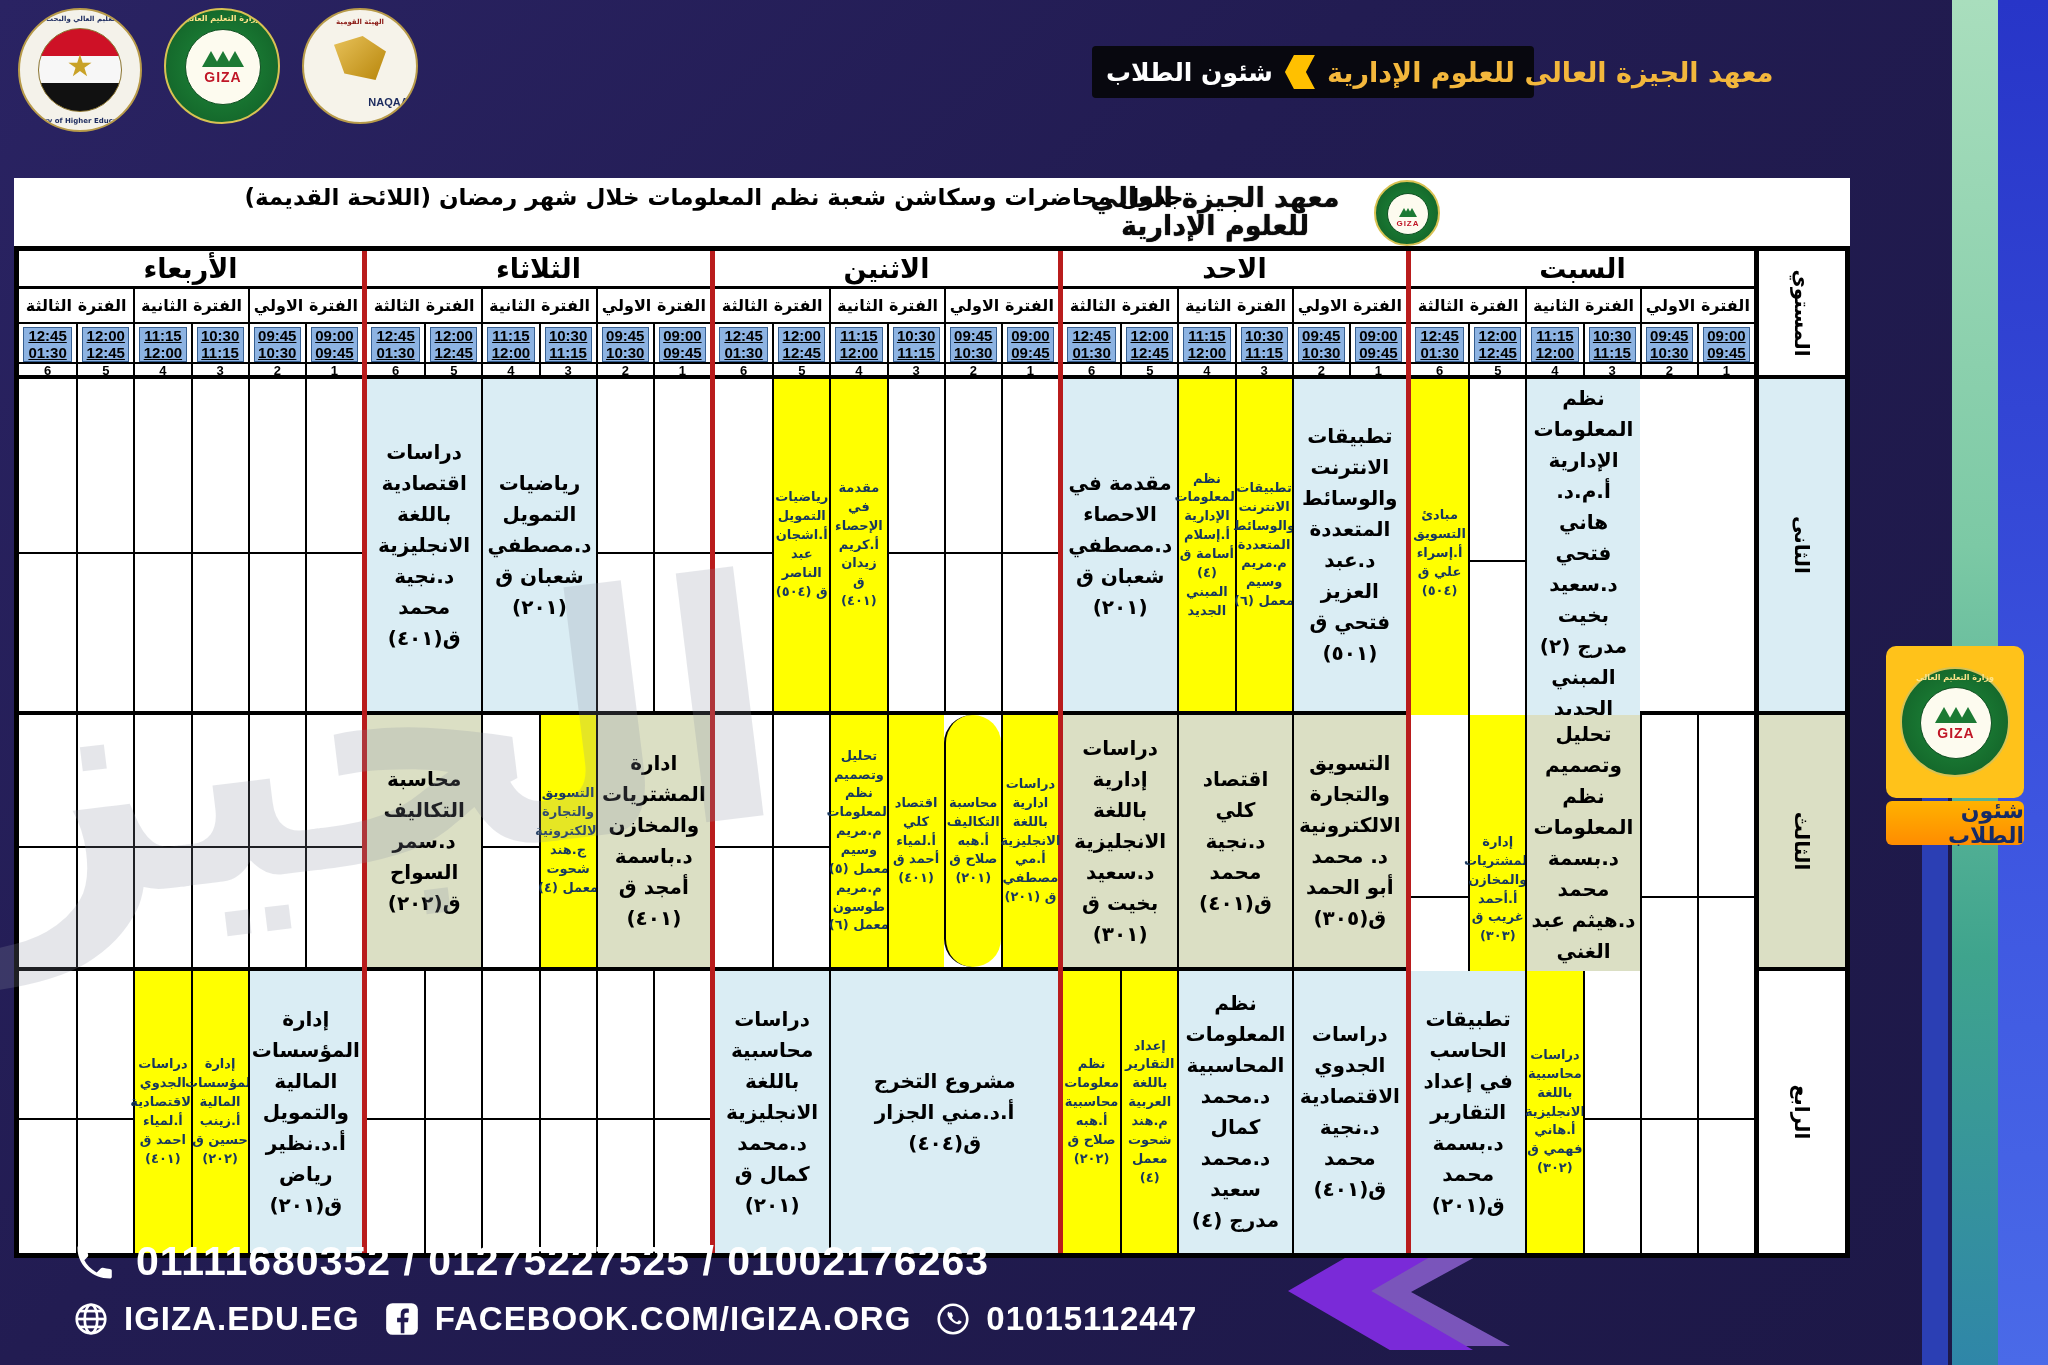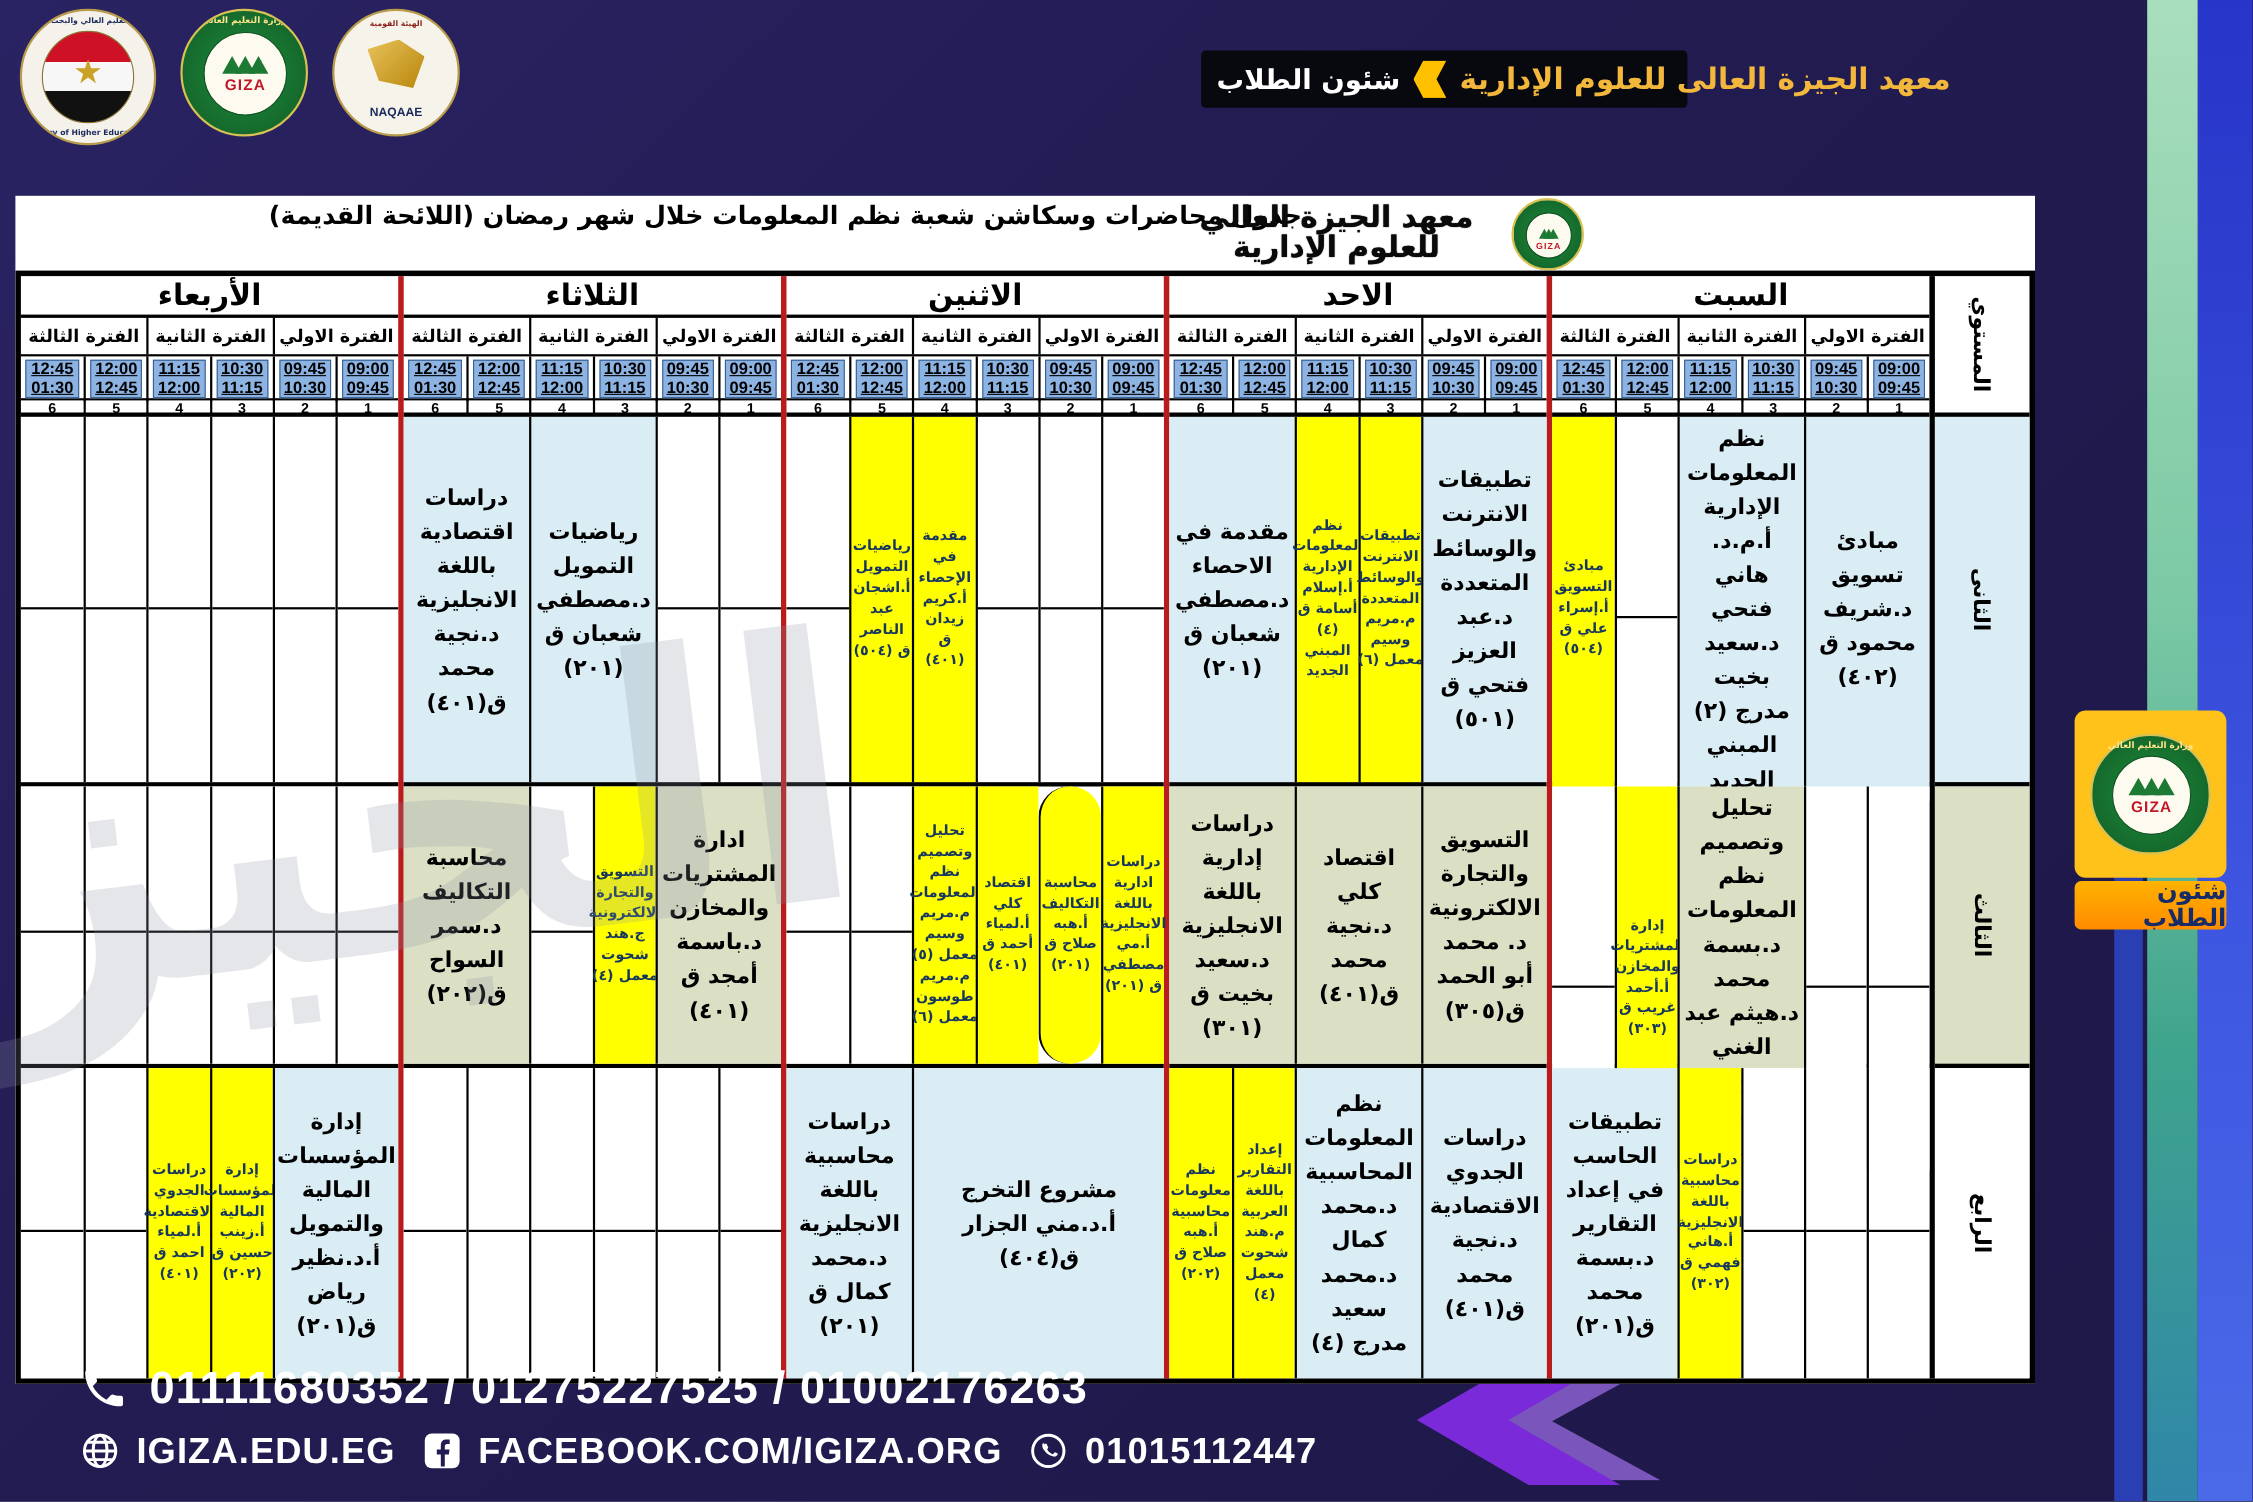--- a/index.html
+++ b/index.html
@@ -27,21 +27,21 @@
   .logo-giza{width:112px;height:112px;background:radial-gradient(circle,#1f8c3c 0%,#156a2c 70%,#0e4f20 100%);border:2px solid #d8c253;}
   .logo-giza .inner,.badge-logo .inner{position:absolute;left:17%;top:17%;width:66%;height:66%;border-radius:50%;background:#fdfbef;
      display:flex;flex-direction:column;align-items:center;justify-content:center;gap:2px;border:1px solid #0e4f20;}
   .mountains{display:flex;align-items:flex-end;height:18px;}
   .mountains i{display:block;width:0;height:0;border-left:9px solid transparent;border-right:9px solid transparent;border-bottom:16px solid #1c7a34;margin:0 -3px;}
   .giza-word{color:#c01626;font-weight:bold;font-size:14px;letter-spacing:1px;font-family:"Liberation Sans",sans-serif;}
   .giza-ring{position:absolute;top:4px;left:0;right:0;text-align:center;color:#ffe58a;font-size:8px;font-weight:bold;}
   .logo-naqaae{width:112px;height:112px;background:#f6f3ea;border:2px solid #b89b4a;}
   .logo-naqaae .blob{position:absolute;left:30px;top:26px;width:52px;height:44px;background:linear-gradient(135deg,#e8c25a,#b8860b);
      clip-path:polygon(0 20%,55% 0,100% 35%,80% 100%,20% 85%);}
-  .naqaae-word{position:absolute;left:0;right:0;bottom:14px;text-align:center;color:#1b2a5e;font-weight:bold;font-size:11px;font-family:"Liberation Sans",sans-serif;}
+  .naqaae-word{position:absolute;left:0;right:0;bottom:14px;text-align:right;color:#1b2a5e;font-weight:bold;font-size:11px;font-family:"Liberation Sans",sans-serif;}
   .naqaae-top{position:absolute;left:0;right:0;top:8px;text-align:center;color:#8c1d18;font-size:7px;font-weight:bold;}
   
   .topbar{position:absolute;left:1092px;top:46px;width:442px;height:52px;background:#08080f;border-radius:4px;
      display:flex;align-items:center;padding:0 14px;gap:12px;z-index:4;box-sizing:border-box;}
   .topbar .students{color:#fff;font-size:25px;font-weight:bold;white-space:nowrap;}
   .topbar .arrow{width:30px;height:34px;background:#ffc000;flex:none;
      clip-path:polygon(100% 0,30% 0,0 50%,30% 100%,100% 100%,70% 50%);}
   .topbar .inst{color:#f3b73c;font-size:27px;font-weight:bold;flex:1;text-align:center;white-space:nowrap;}
   
   .table-wrap{position:absolute;left:14px;top:150px;width:1836px;height:1080px;background:#fff;z-index:4;margin-top:28px;}
@@ -520,21 +520,20 @@
               <div class="ncell">5</div>
               <div class="ncell">4</div>
               <div class="ncell">3</div>
               <div class="ncell">2</div>
               <div class="ncell">1</div>
             </div>
             <div class="r-body L2">
               <div class="cell cy" style="grid-column: span 1;">مبادئ التسويق أ.إسراء علي ق (٥٠٤)</div>
               <div class="cell ce" style="grid-column: span 1;"></div>
               <div class="cell cb" style="grid-column: span 2;">نظم المعلومات الإدارية أ.م.د. هاني فتحي د.سعيد بخيت مدرج (٢) المبني الجديد</div>
-              <div class="cell cb" style="grid-column: span 2;">مبادئ تسويق د.شريف محمود ق (٤٠٢)</div>
             </div>
             <div class="r-body L3">
               <div class="cell ce" style="grid-column: span 1;"></div>
               <div class="cell cy" style="grid-column: span 1;">إدارة المشتريات والمخازن أ.أحمد غريب ق (٣٠٣)</div>
               <div class="cell cg" style="grid-column: span 2;">تحليل وتصميم نظم المعلومات د.بسمة محمد د.هيثم عبد الغني مدرج (٣) المبني الجديد</div>
               <div class="cell ce" style="grid-column: span 1;"></div>
               <div class="cell ce" style="grid-column: span 1;"></div>
             </div>
             <div class="r-body L4">
               <div class="cell cb" style="grid-column: span 2;">تطبيقات الحاسب في إعداد التقارير د.بسمة محمد ق(٢٠١)</div>

